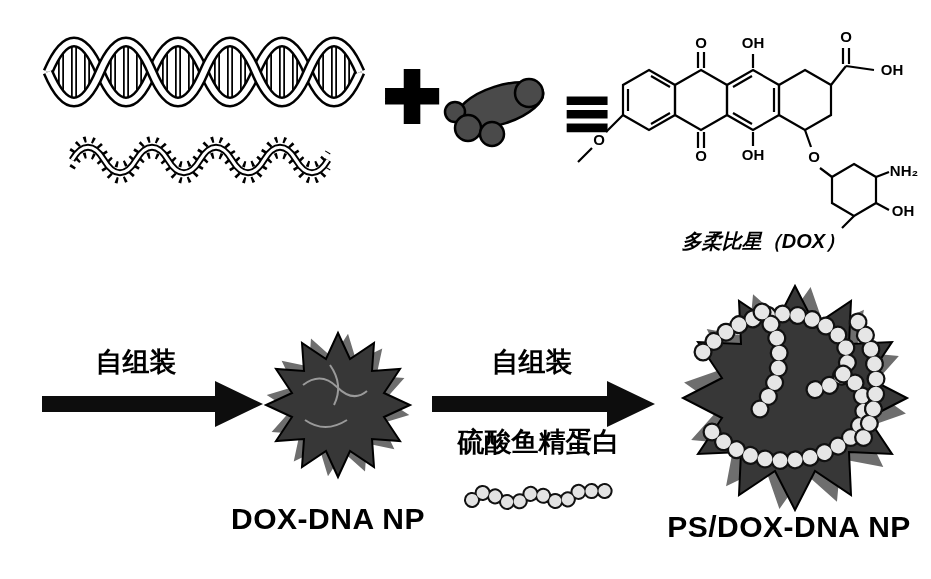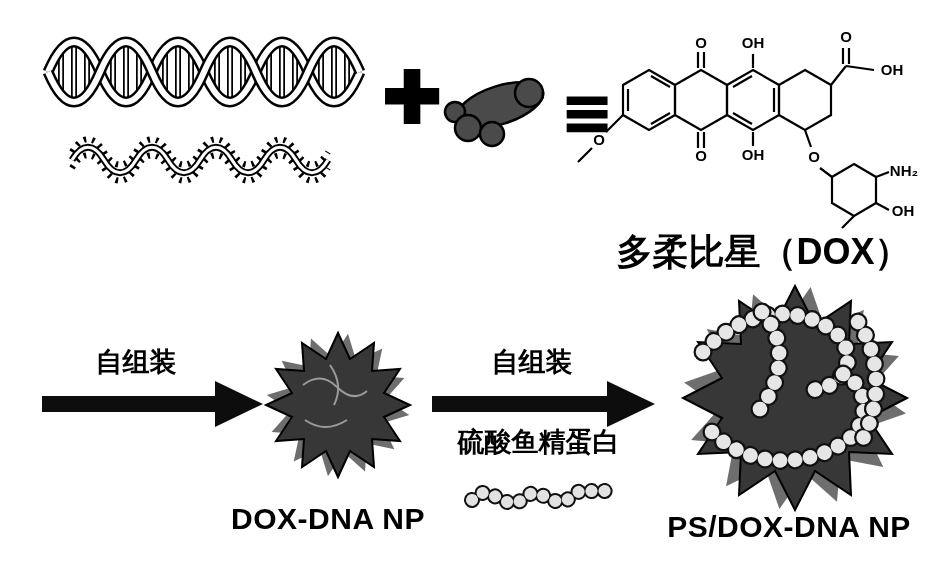--- a/index.html
+++ b/index.html
@@ -1,21 +1,21 @@
 <!DOCTYPE html>
 <html><head>
 <meta charset="utf-8">
 <style>
   html,body{margin:0;padding:0;background:#fff;}
   .stage{position:relative;width:931px;height:579px;background:#fff;overflow:hidden;
          font-family:"Liberation Sans","DejaVu Sans",sans-serif;}
   .stage svg{position:absolute;left:0;top:0;}
   .cap{position:absolute;text-align:center;color:#000;}
   #lbl-frag{left:88px;top:226px;width:235px;font-size:30px;font-weight:700;}
-  #lbl-dox{left:616px;top:228px;width:295px;font-size:36px;font-weight:700;}
+  #lbl-dox{left:616px;top:228px;width:295px;font-size:20px;font-weight:700;font-style:italic;}
   #lbl-sa1{left:56px;top:344px;width:160px;font-size:27px;font-weight:600;}
   #lbl-sa2{left:452px;top:344px;width:160px;font-size:27px;font-weight:600;}
   #lbl-ps{left:416px;top:424px;width:245px;font-size:27px;font-weight:600;}
   #lbl-np1{left:208px;top:502px;width:240px;font-size:30px;font-weight:800;letter-spacing:.5px;}
   #lbl-np2{left:638px;top:510px;width:302px;font-size:30px;font-weight:800;letter-spacing:.5px;}
   #op-plus{left:366px;top:48px;width:92px;font-size:96px;font-weight:700;line-height:1;
            -webkit-text-stroke:6px #000;}
   #op-equiv{left:544px;top:74px;width:86px;font-size:78px;font-weight:700;line-height:1;
            -webkit-text-stroke:3px #000;}
   

